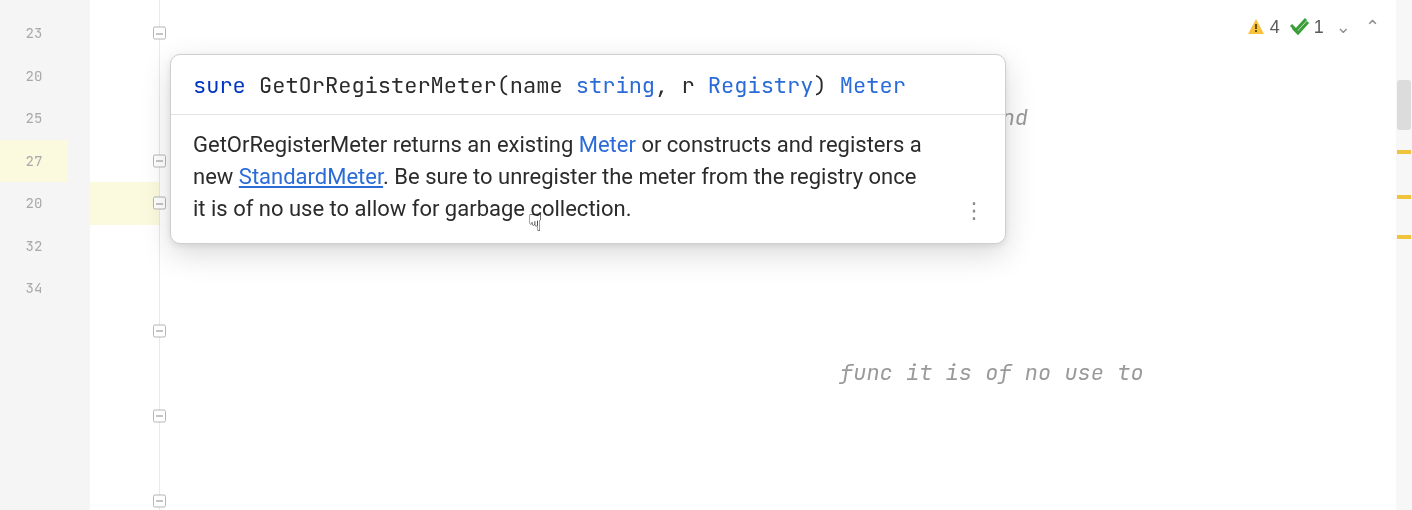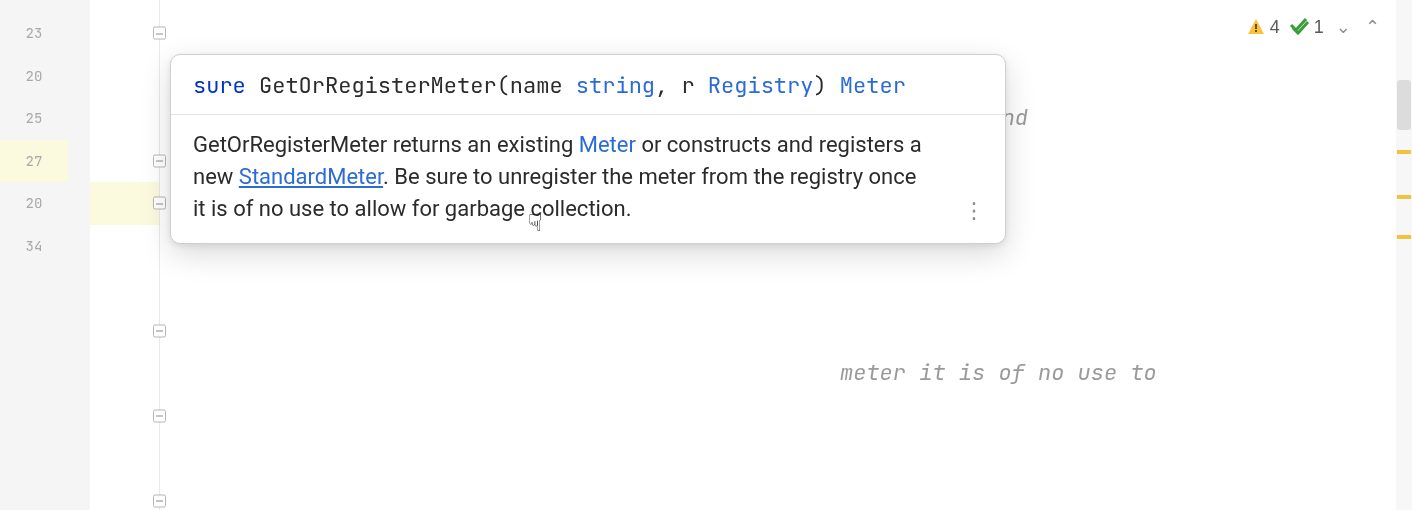--- a/index.html
+++ b/index.html
@@ -159,20 +159,21 @@
 <body>
 
 <div class="editor">
 
   <div class="gutter">
     <div class="ln">23</div>
     <div class="ln">20</div>
     <div class="ln">25</div>
     <div class="ln hl">27</div>
     <div class="ln">20</div>
+    <div class="ln">32</div>
     <div class="ln">34</div>
   </div>
 
   <div class="fold-strip">
     <div class="fln">
         <span class="fold-marker"></span>
       </div>
     <div class="fln"></div>
     <div class="fln"></div>
     <div class="fln">
@@ -192,21 +193,21 @@
       </div>
     <div class="fln"></div>
     <div class="fln">
         <span class="fold-marker"></span>
       </div>
   </div>
 
   <div class="code">
     <div class="cl"><span class="comment"><span>// </span><span class="em">GetOrRegisterMeter</span><span> returns an existing </span><span class="em">Meter</span><span> or constructs and</span></span></div>
     <div class="cl"></div>
-    <div class="cl"><span class="comment" style="padding-left:670px">meter it is of no use to</span></div>
+    <div class="cl"><span class="comment" style="padding-left:670px">func it is of no use to</span></div>
     <div class="cl"></div>
     
     
     
     
     
     
     
     
   </div>

